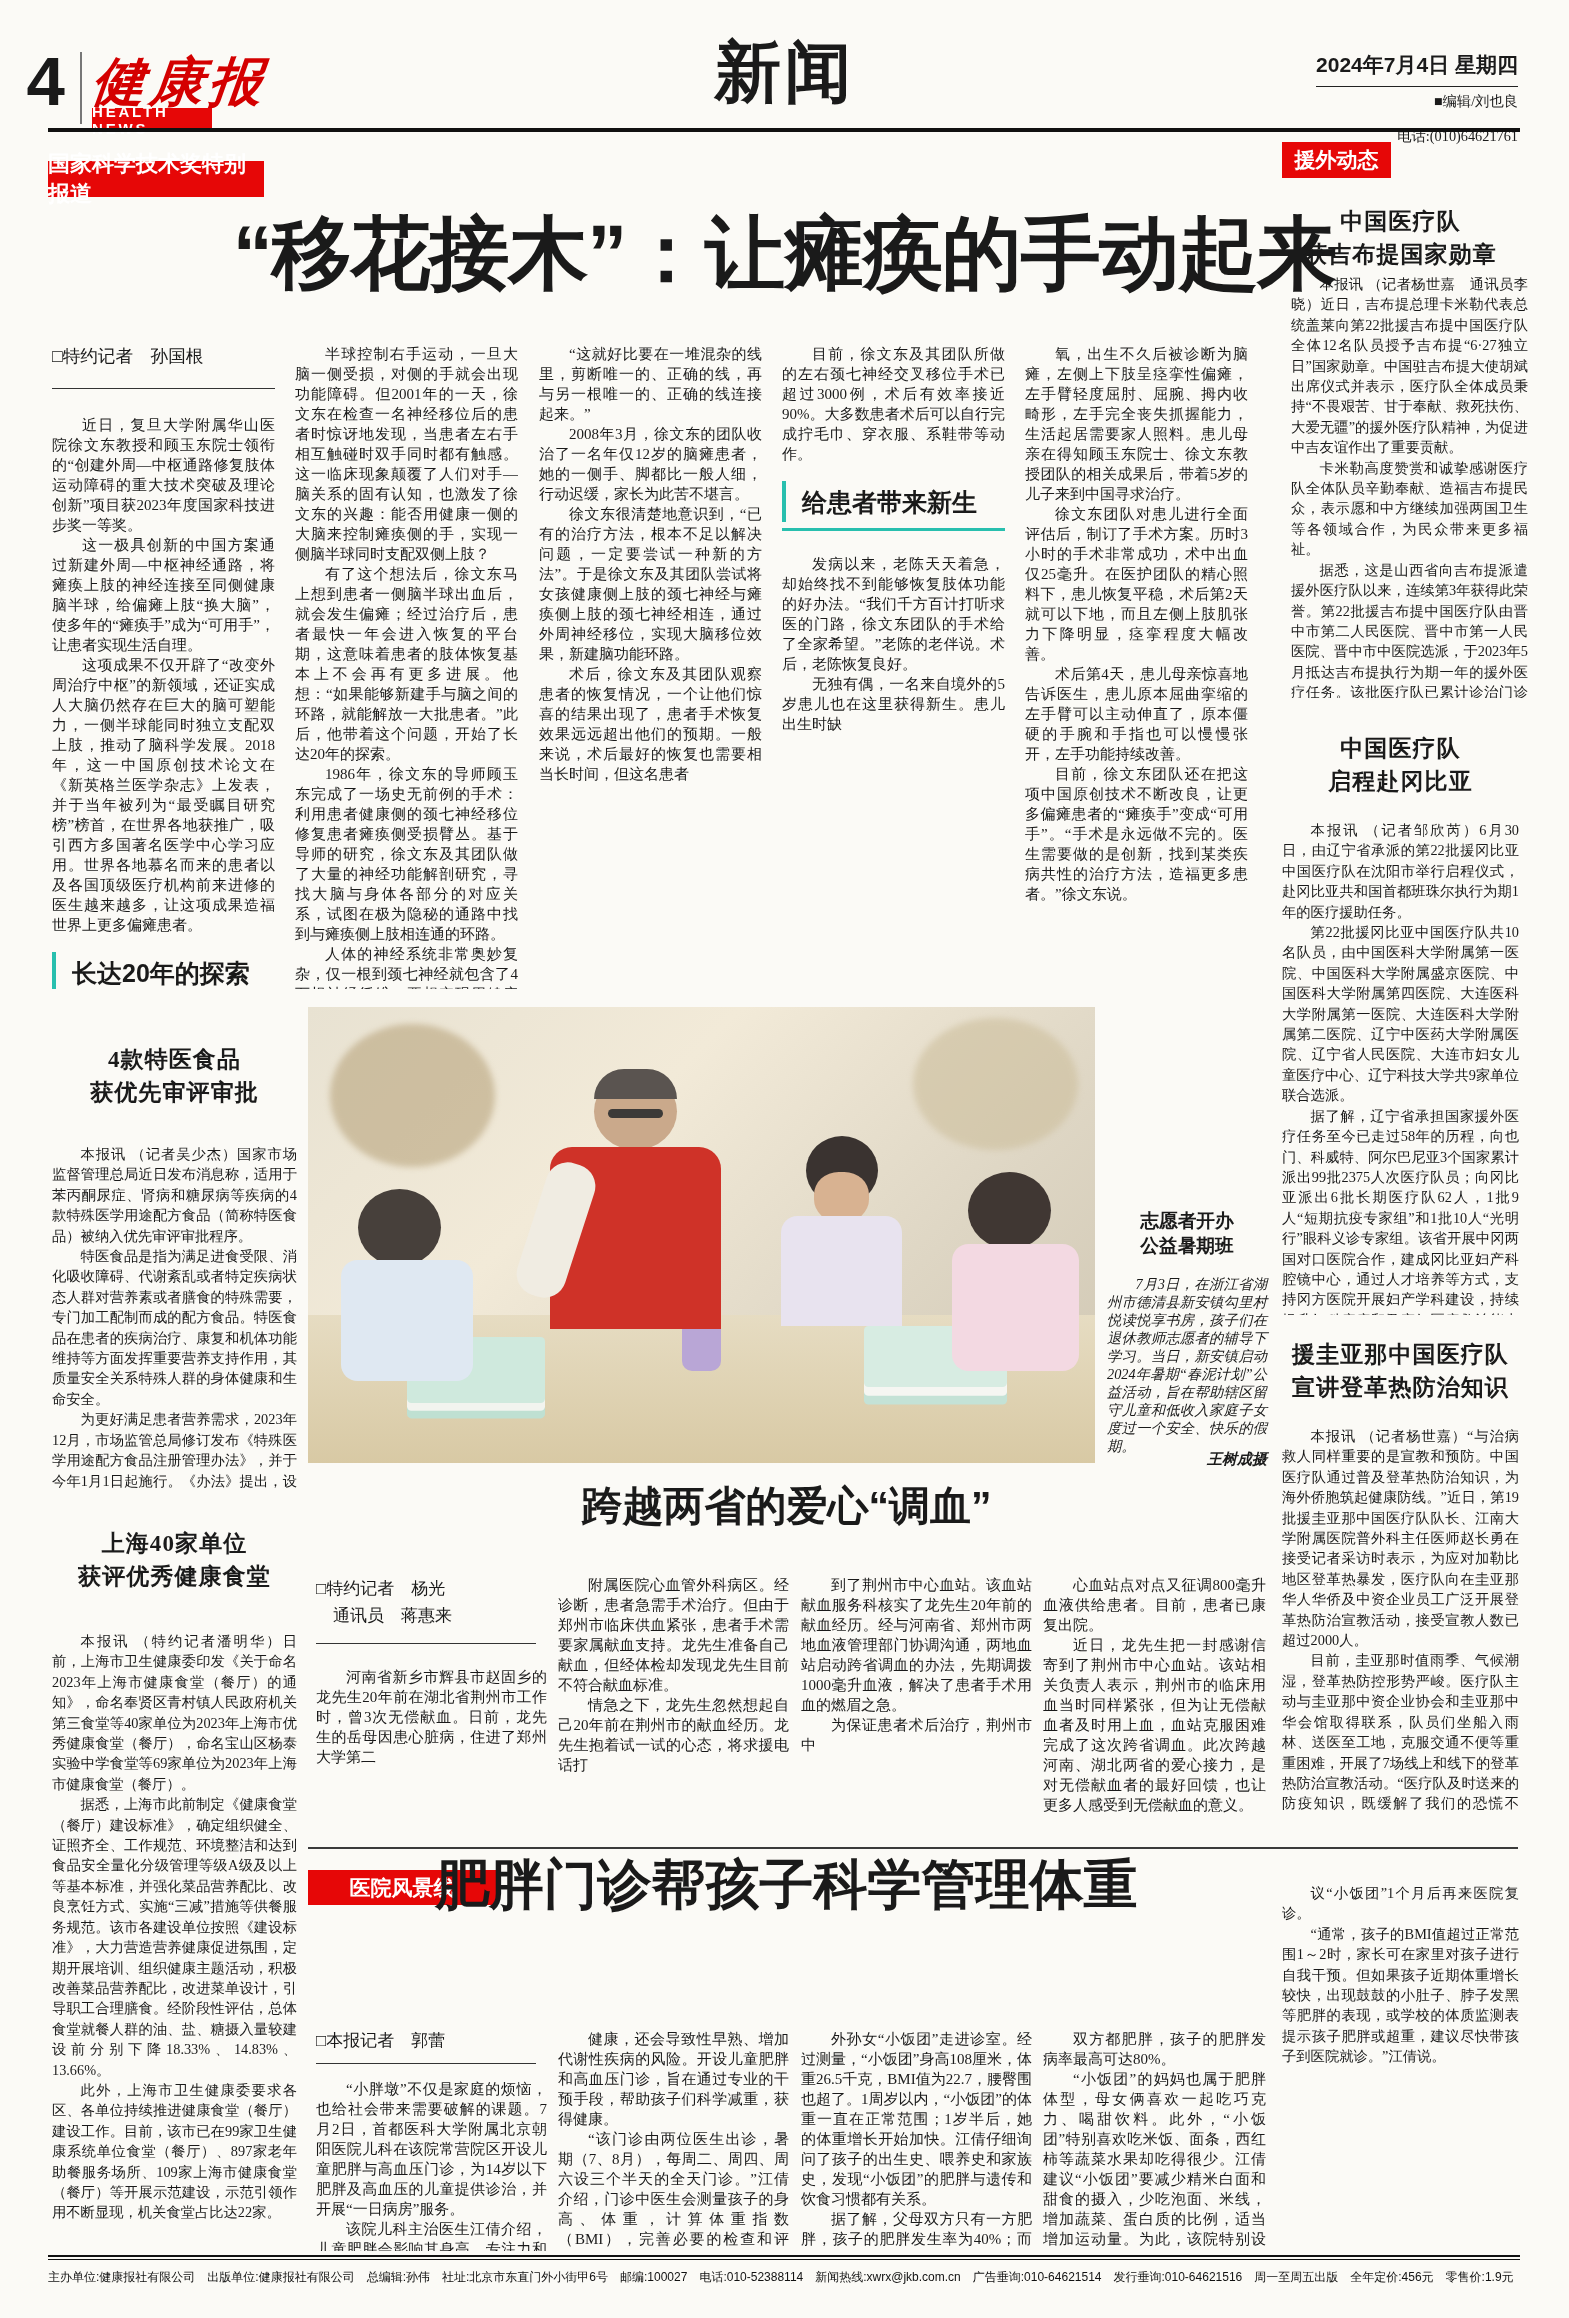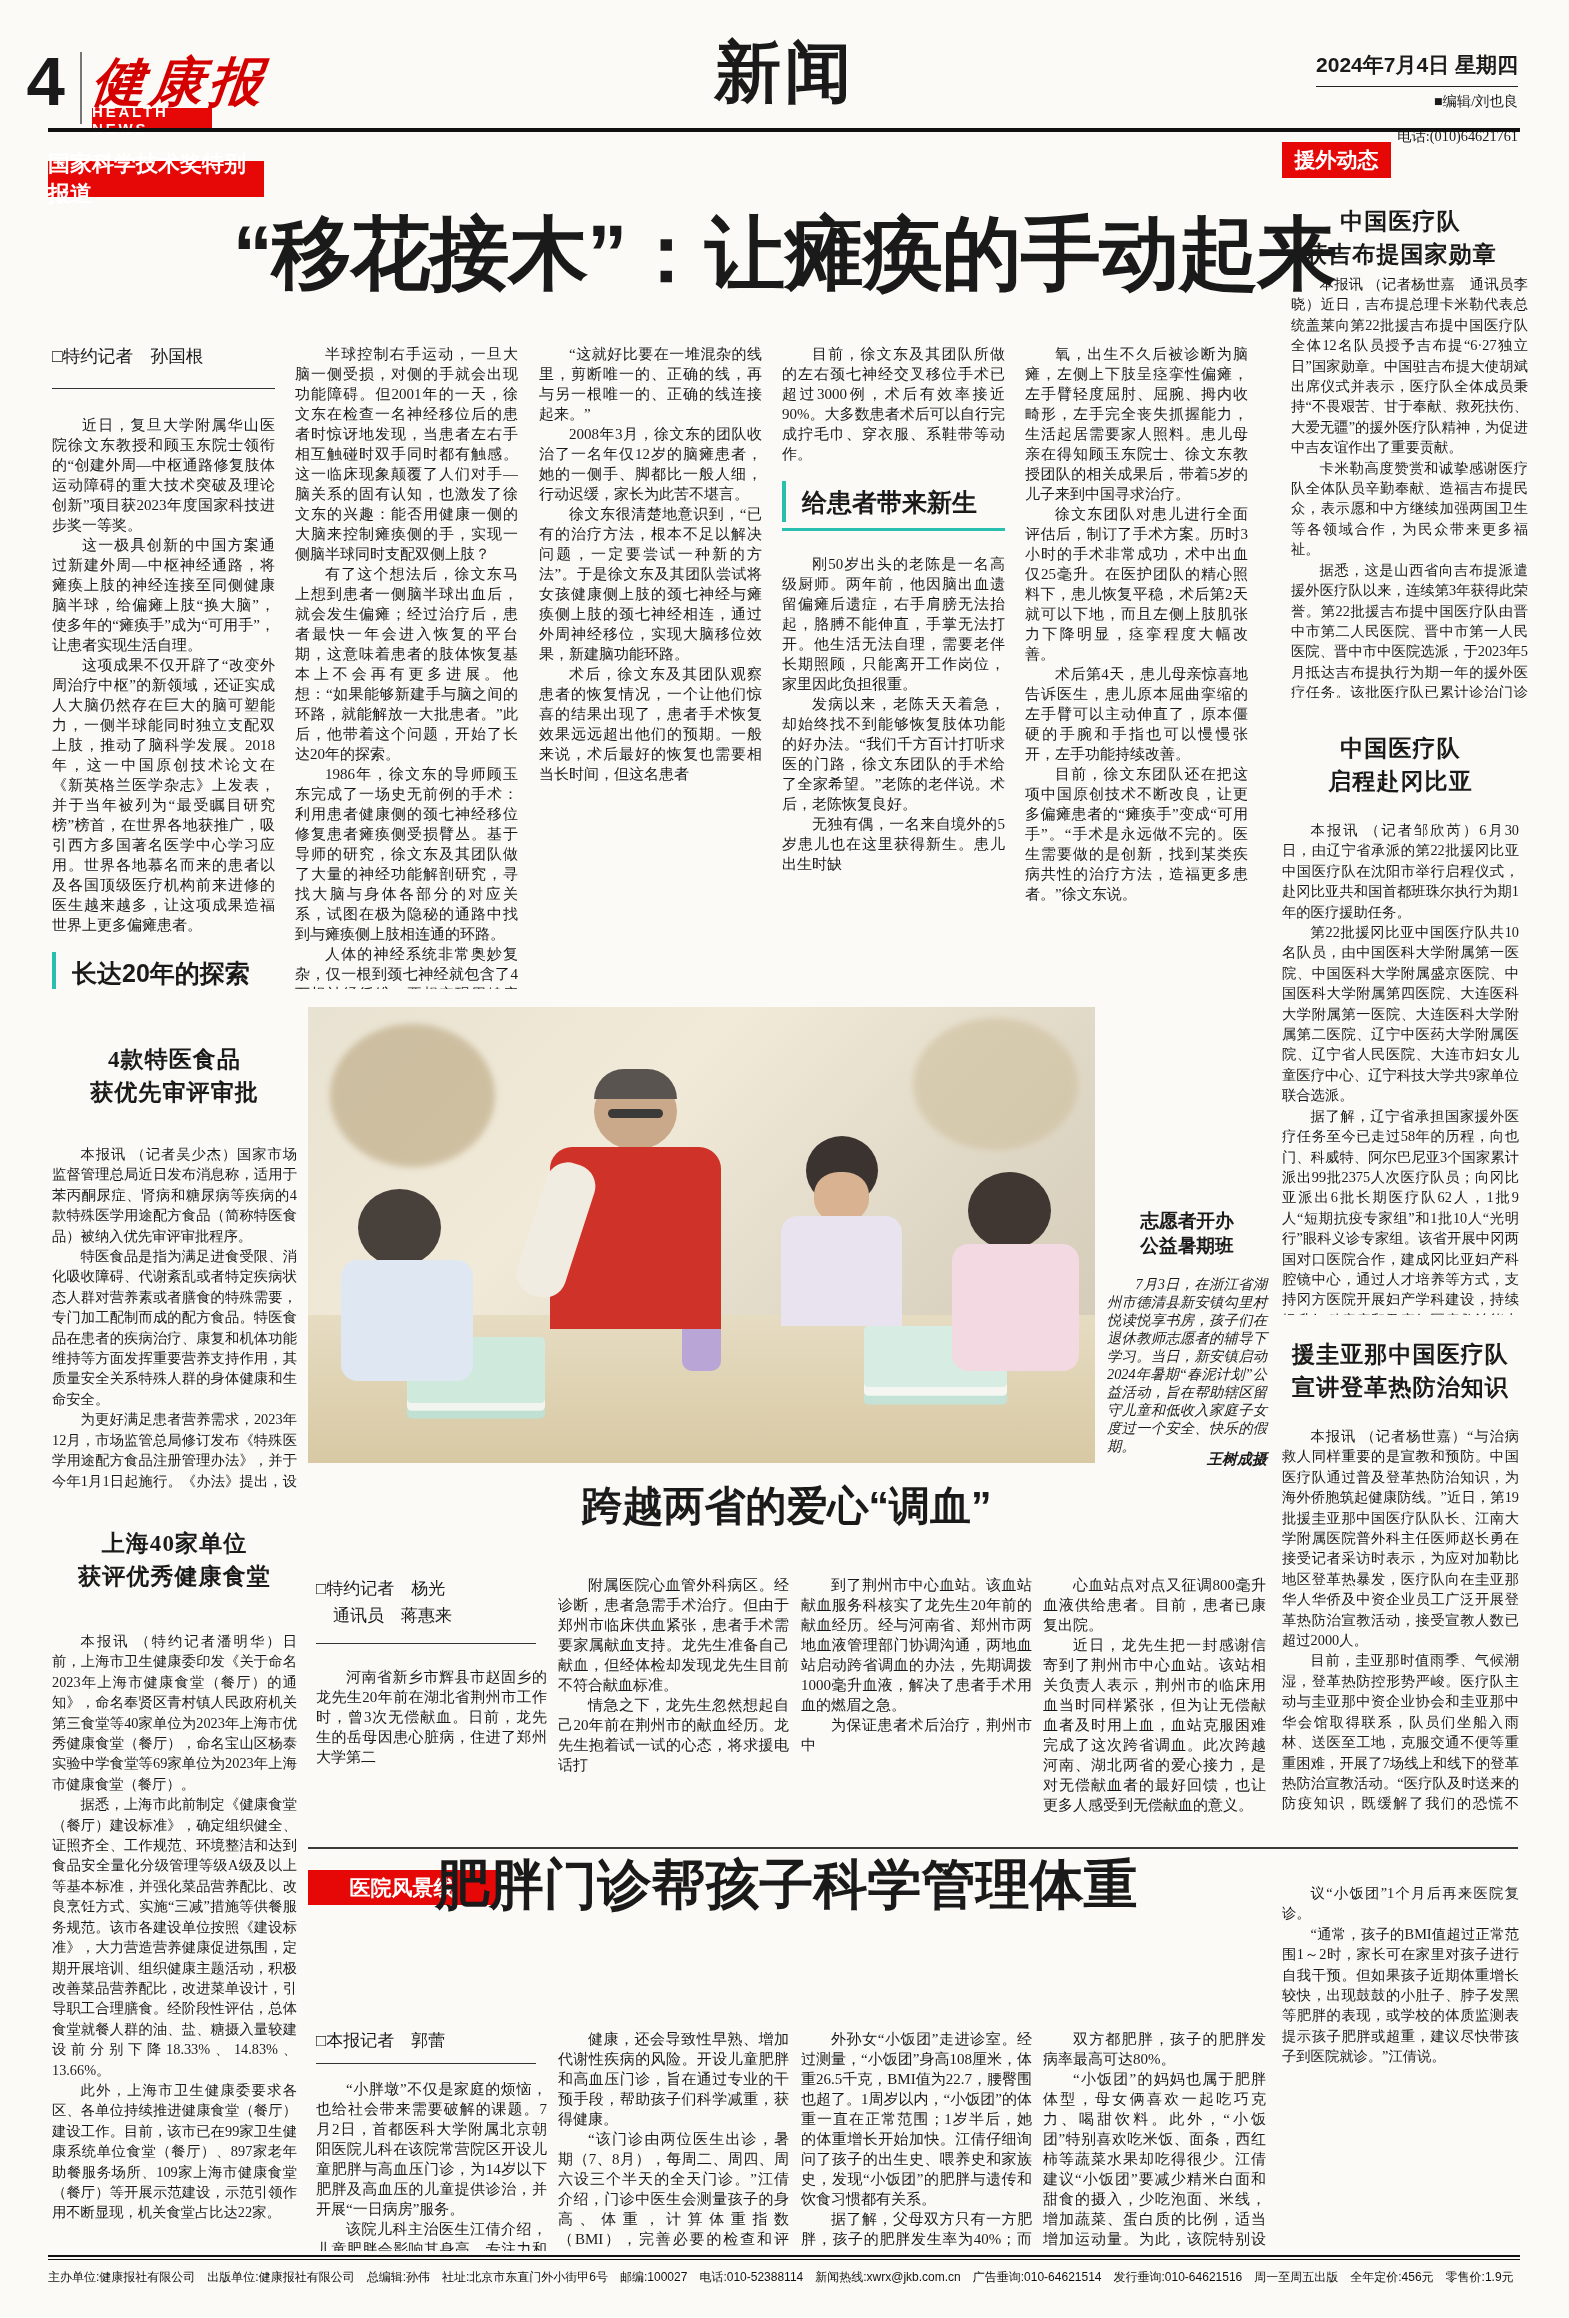--- a/index.html
+++ b/index.html
@@ -103,21 +103,20 @@
       <p>2008年3月，徐文东的团队收治了一名年仅12岁的脑瘫患者，她的一侧手、脚都比一般人细，行动迟缓，家长为此苦不堪言。</p>
       <p>徐文东很清楚地意识到，“已有的治疗方法，根本不足以解决问题，一定要尝试一种新的方法”。于是徐文东及其团队尝试将女孩健康侧上肢的颈七神经与瘫痪侧上肢的颈七神经相连，通过外周神经移位，实现大脑移位效果，新建脑功能环路。</p>
       <p>术后，徐文东及其团队观察患者的恢复情况，一个让他们惊喜的结果出现了，患者手术恢复效果远远超出他们的预期。一般来说，术后最好的恢复也需要相当长时间，但这名患者</p>
     </div>
   <div class="col" style="left:782px;top:344px;width:223px;height:645px;">
     <div>
         <p>目前，徐文东及其团队所做的左右颈七神经交叉移位手术已超过3000例，术后有效率接近90%。大多数患者术后可以自行完成拧毛巾、穿衣服、系鞋带等动作。</p>
       </div>
     <div class="subhead">给患者带来新生</div>
     <div>
-        <p>刚50岁出头的老陈是一名高级厨师。两年前，他因脑出血遗留偏瘫后遗症，右手肩膀无法抬起，胳膊不能伸直，手掌无法打开。他生活无法自理，需要老伴长期照顾，只能离开工作岗位，家里因此负担很重。</p>
         <p>发病以来，老陈天天着急，却始终找不到能够恢复肢体功能的好办法。“我们千方百计打听求医的门路，徐文东团队的手术给了全家希望。”老陈的老伴说。术后，老陈恢复良好。</p>
         <p>无独有偶，一名来自境外的5岁患儿也在这里获得新生。患儿出生时缺</p>
       </div>
   </div>
   <div class="col" style="left:1025px;top:344px;width:223px;height:645px;">
       <p>氧，出生不久后被诊断为脑瘫，左侧上下肢呈痉挛性偏瘫，左手臂轻度屈肘、屈腕、拇内收畸形，左手完全丧失抓握能力，生活起居需要家人照料。患儿母亲在得知顾玉东院士、徐文东教授团队的相关成果后，带着5岁的儿子来到中国寻求治疗。</p>
       <p>徐文东团队对患儿进行全面评估后，制订了手术方案。历时3小时的手术非常成功，术中出血仅25毫升。在医护团队的精心照料下，患儿恢复平稳，术后第2天就可以下地，而且左侧上肢肌张力下降明显，痉挛程度大幅改善。</p>
       <p>术后第4天，患儿母亲惊喜地告诉医生，患儿原本屈曲挛缩的左手臂可以主动伸直了，原本僵硬的手腕和手指也可以慢慢张开，左手功能持续改善。</p>
       <p>目前，徐文东团队还在把这项中国原创技术不断改良，让更多偏瘫患者的“瘫痪手”变成“可用手”。“手术是永远做不完的。医生需要做的是创新，找到某类疾病共性的治疗方法，造福更多患者。”徐文东说。</p>
     </div>

